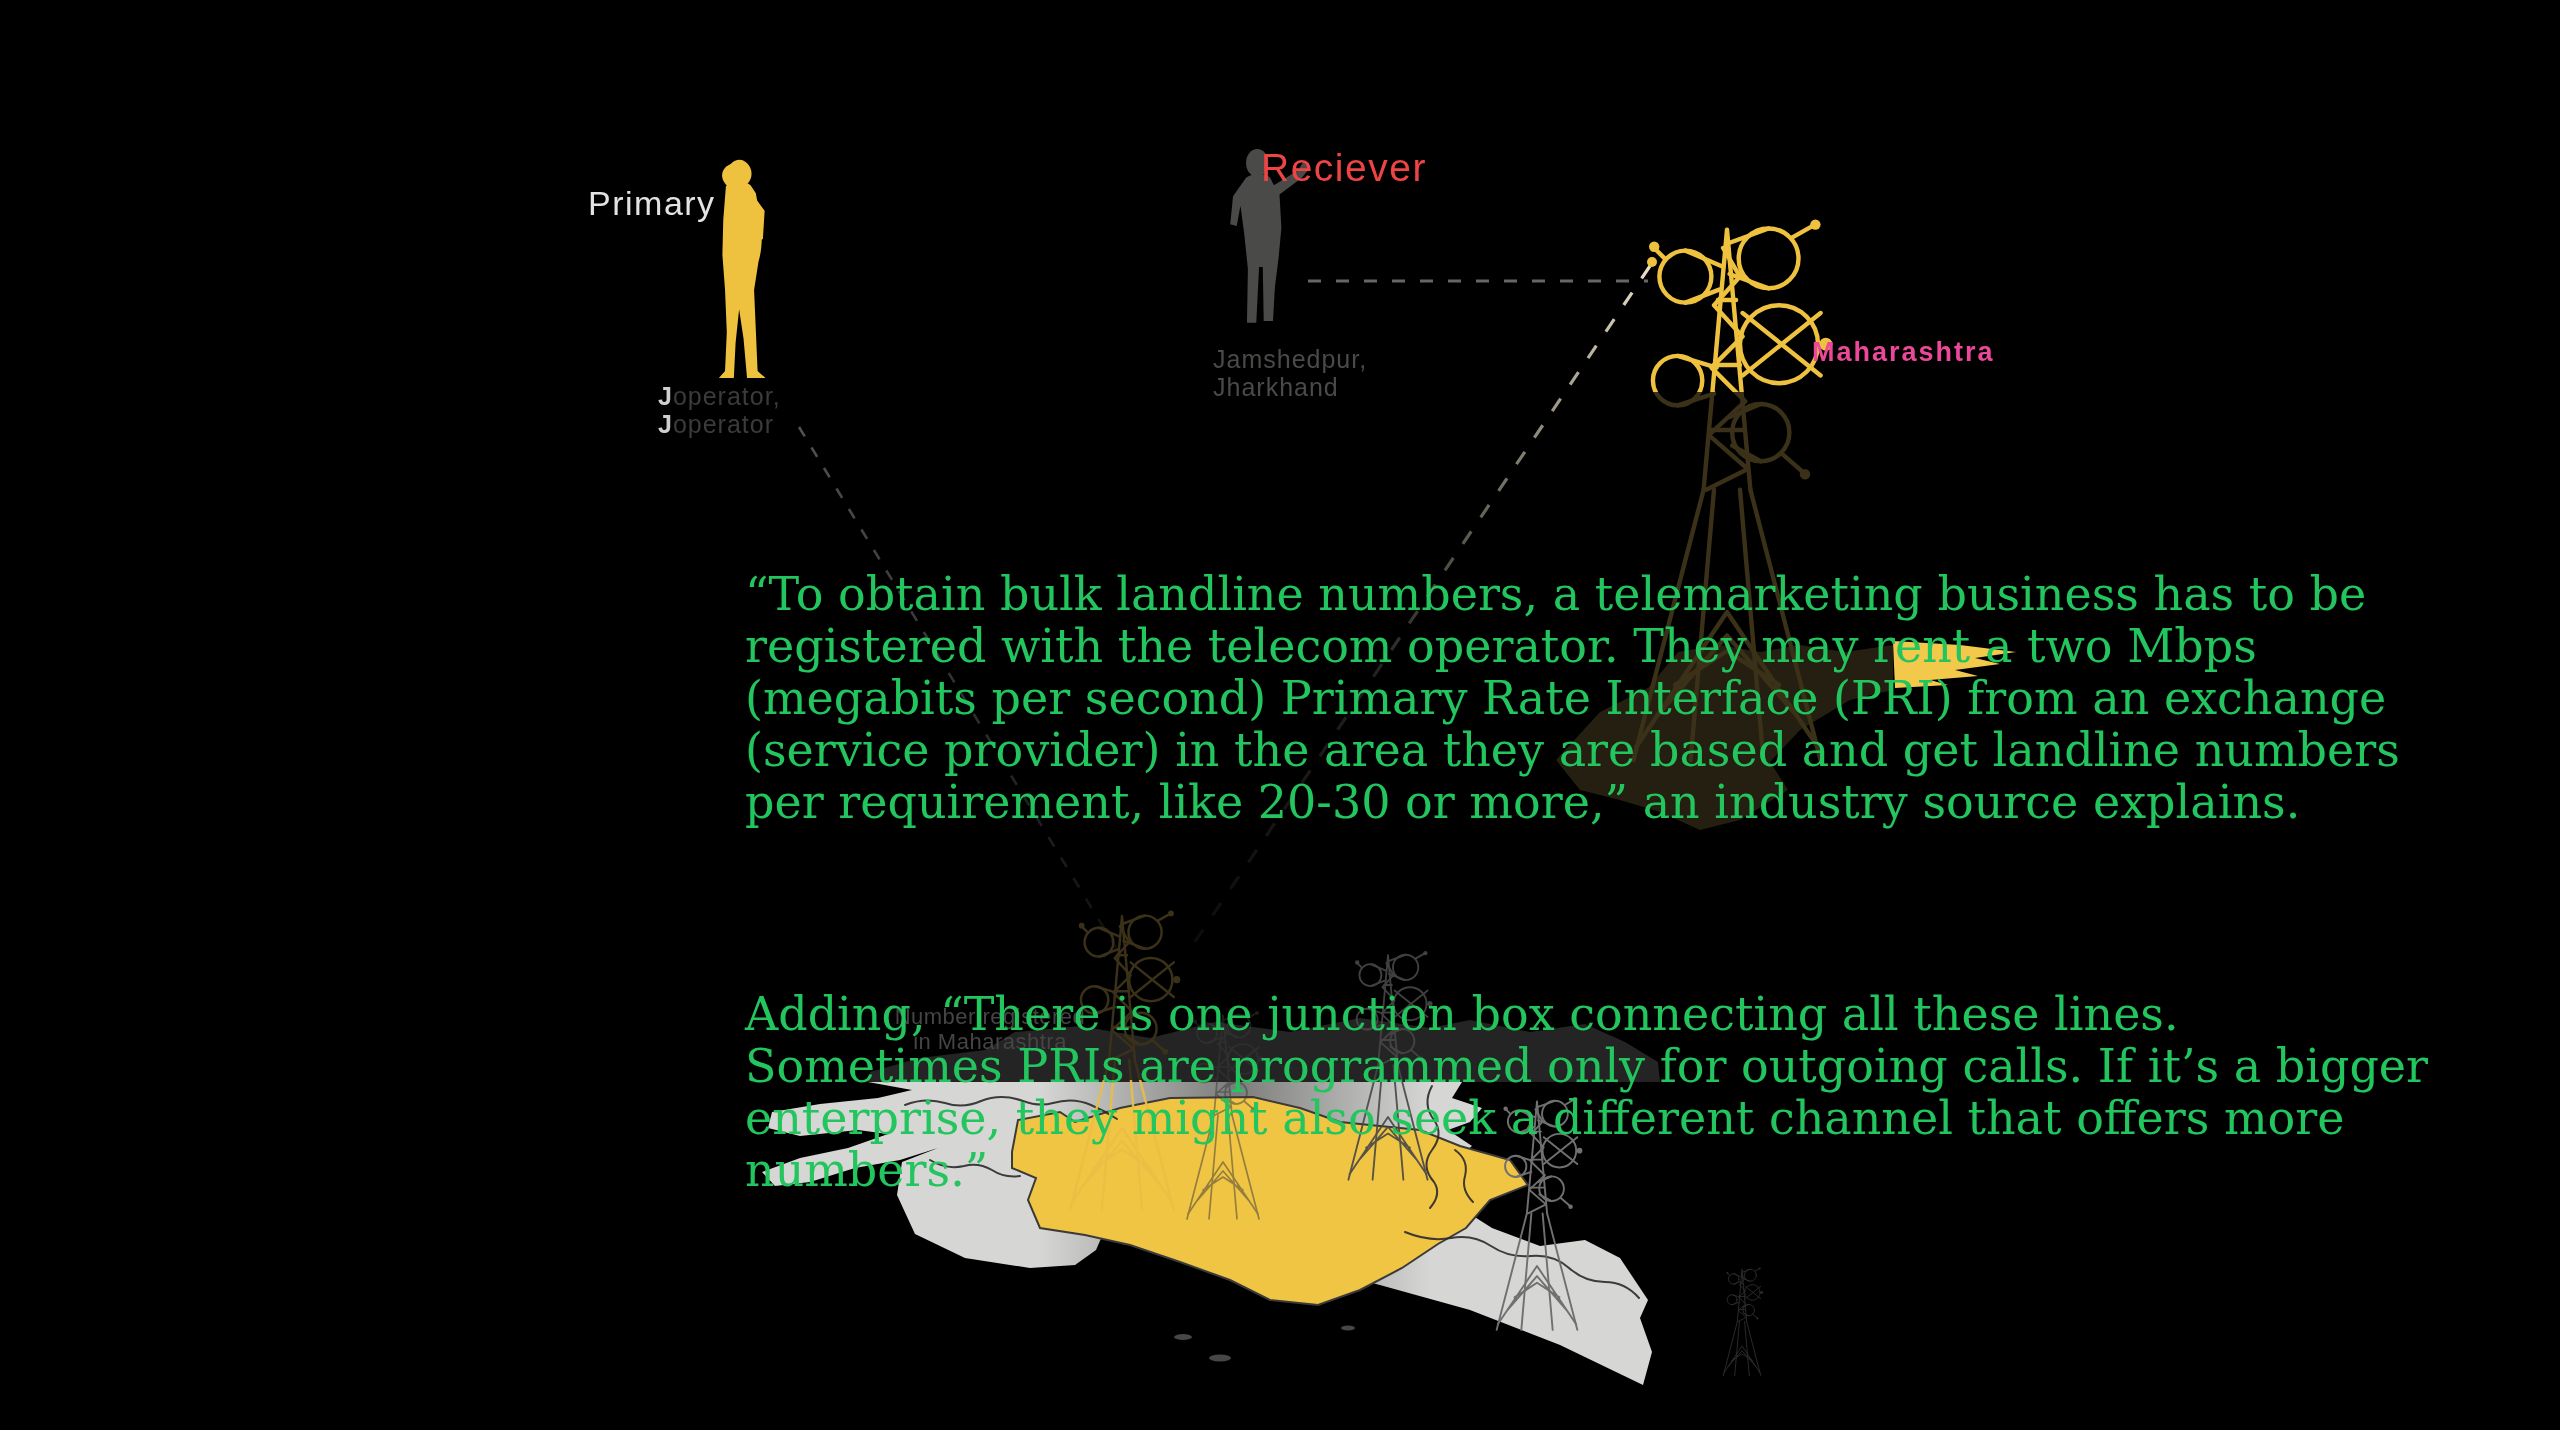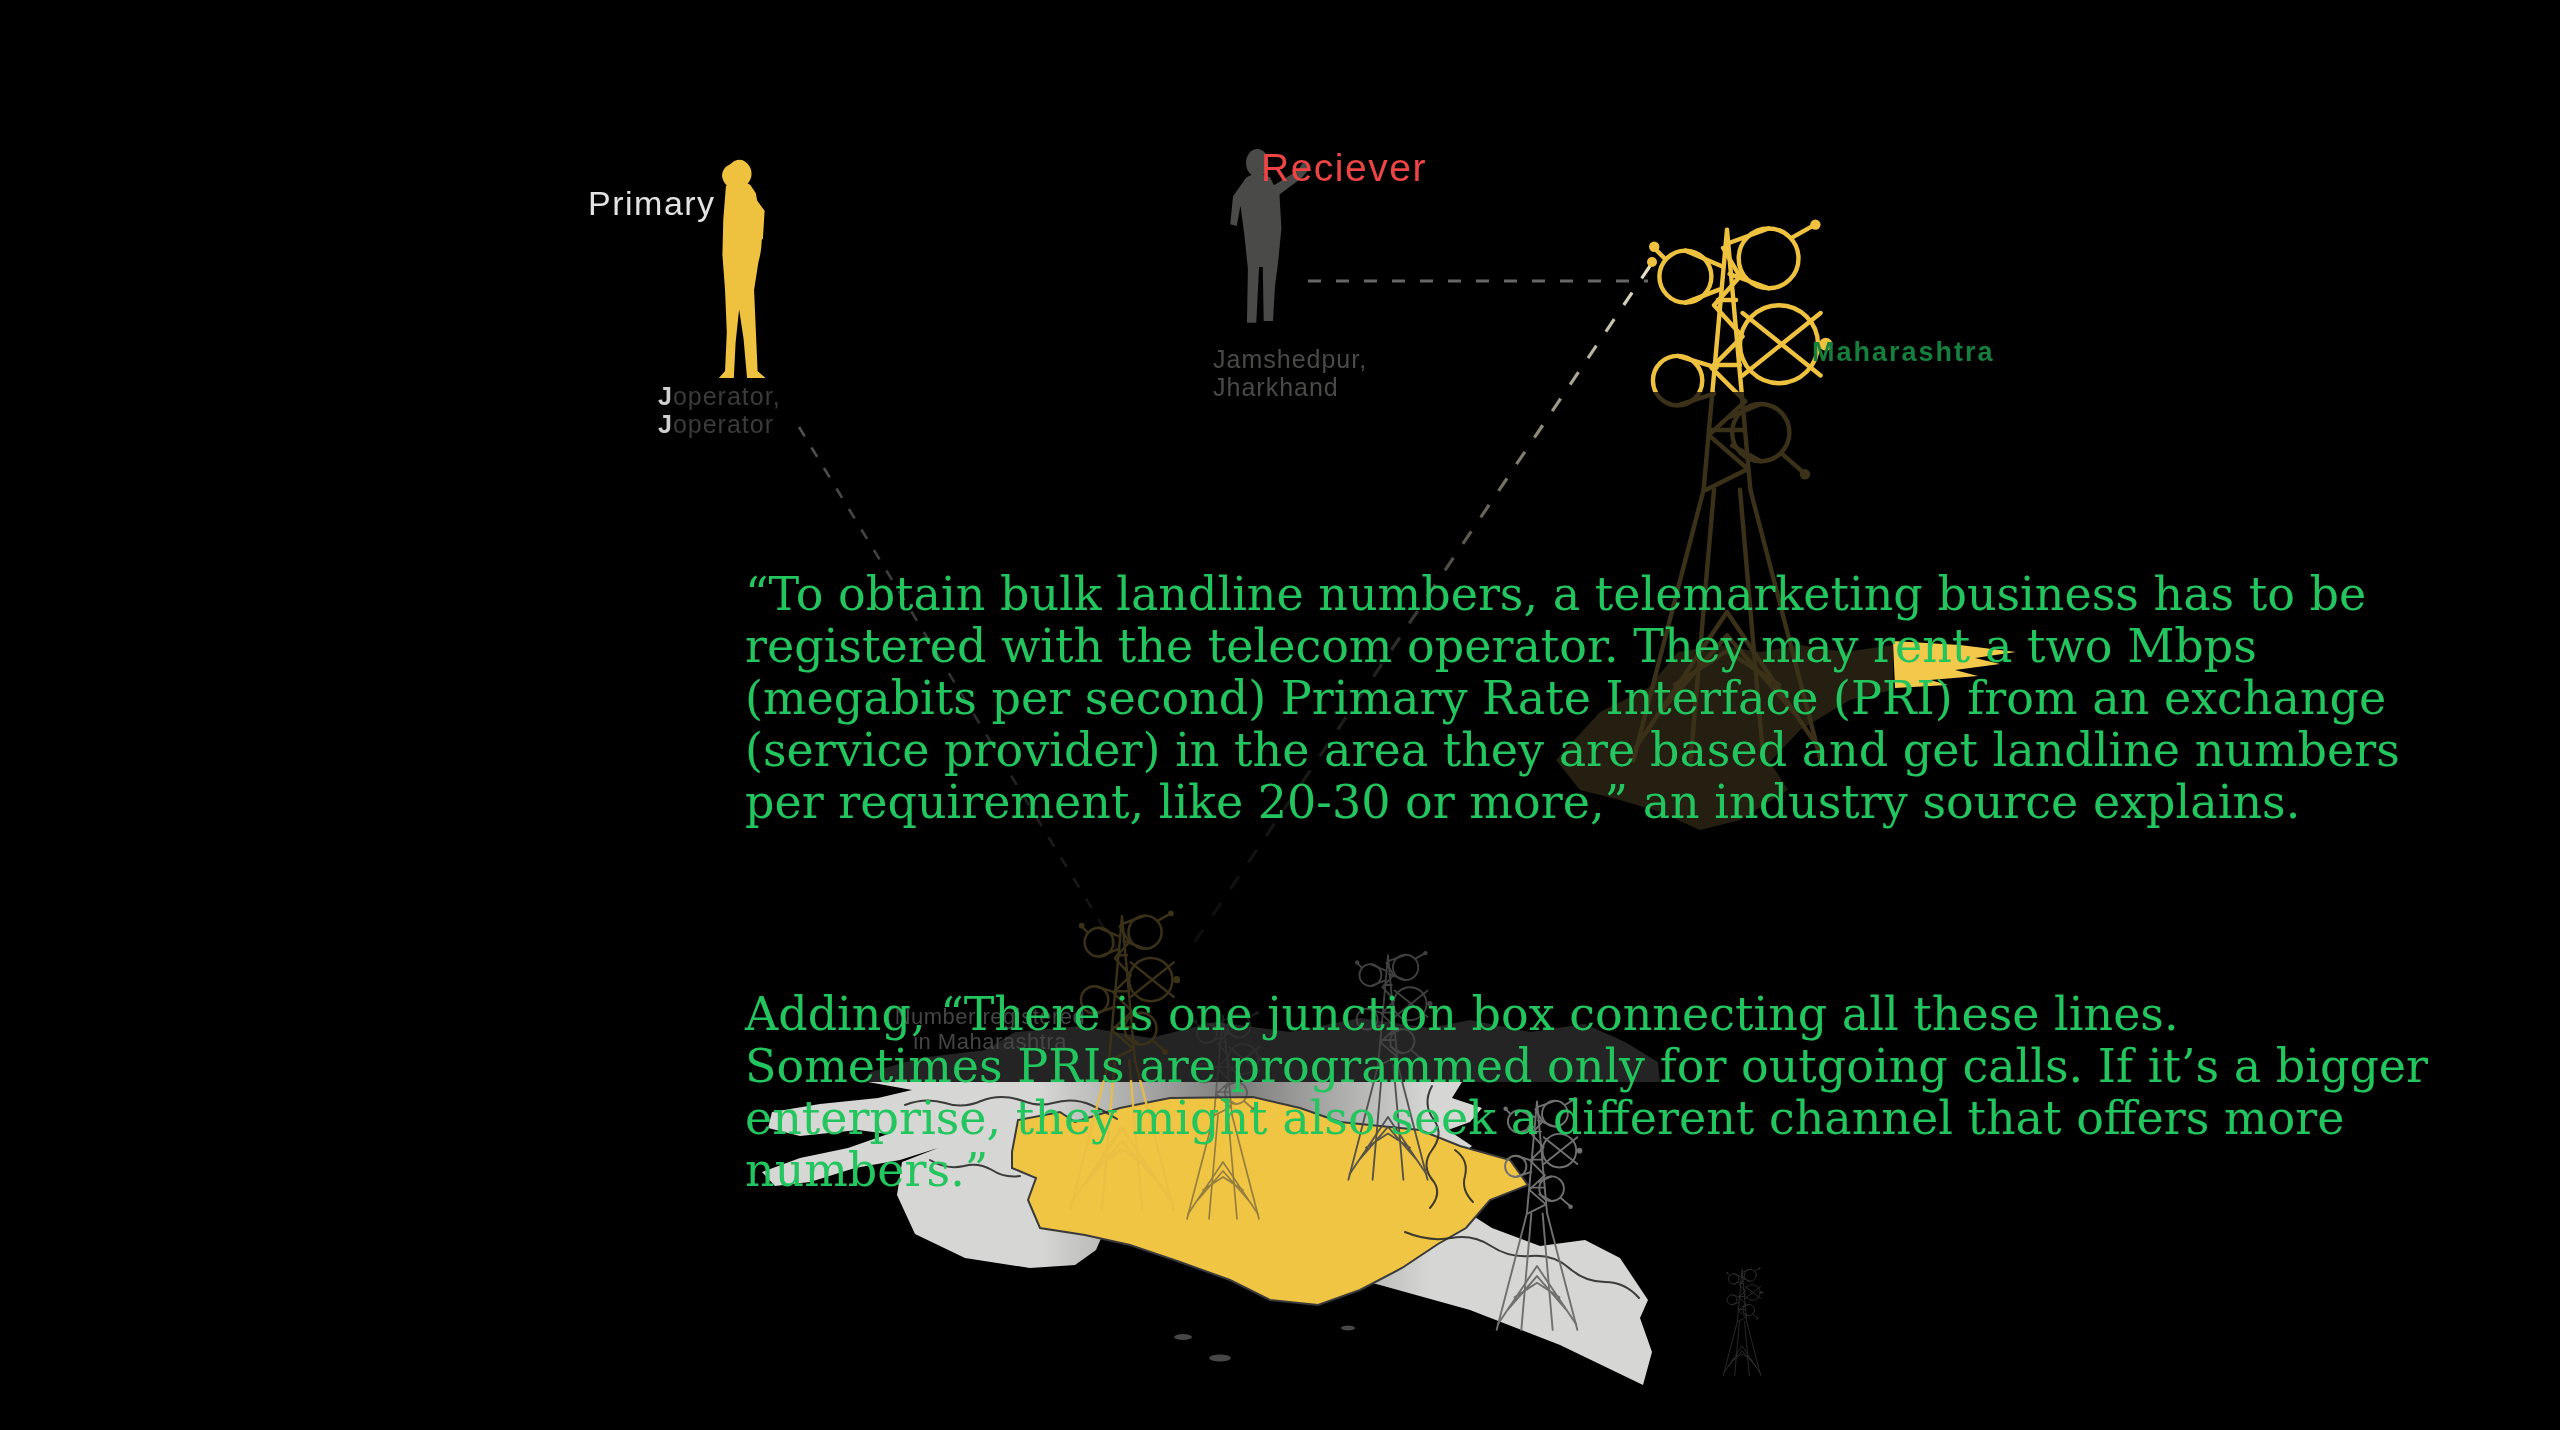--- a/index.html
+++ b/index.html
@@ -6,21 +6,21 @@
   body{width:2560px;height:1430px;overflow:hidden;position:relative;
        font-family:"Liberation Sans",sans-serif;}
   .stage{position:absolute;inset:0;background:#000;}
   .stage > svg{position:absolute;left:0;top:0;}
   .abs{position:absolute;}
   .caller-label{left:588px;top:184px;font-size:34px;letter-spacing:1.5px;color:#e3e3e3;}
   .caller-loc{left:658px;top:382px;font-size:25px;line-height:28px;color:#3b3b3b;letter-spacing:1px;}
   .caller-loc .init{color:#cfcfcf;font-weight:bold;}
   .receiver-label{left:1261px;top:146px;font-size:39px;letter-spacing:1.5px;color:#ef4444;}
   .receiver-loc{left:1213px;top:345px;font-size:25px;line-height:28px;color:#4a4a48;letter-spacing:1px;}
-  .maha-label{left:1812px;top:337px;font-size:27px;letter-spacing:2px;color:#15803d;font-weight:600;}
+  .maha-label{left:1812px;top:337px;font-size:27px;letter-spacing:2px;color:#ec4899;font-weight:600;}
   .map-faint-label{left:888px;top:1004px;width:204px;text-align:center;font-size:22px;
                    line-height:25px;color:#454545;letter-spacing:0.5px;}
   .quote{left:745px;top:464px;font-family:"DejaVu Serif","Liberation Serif",serif;
          font-size:46px;line-height:52px;color:#22c55e;white-space:pre;}
   .quote p{margin:0;}
   .quote p + p{margin-top:56px;}
 </style>
 </head>
 <body>
 

